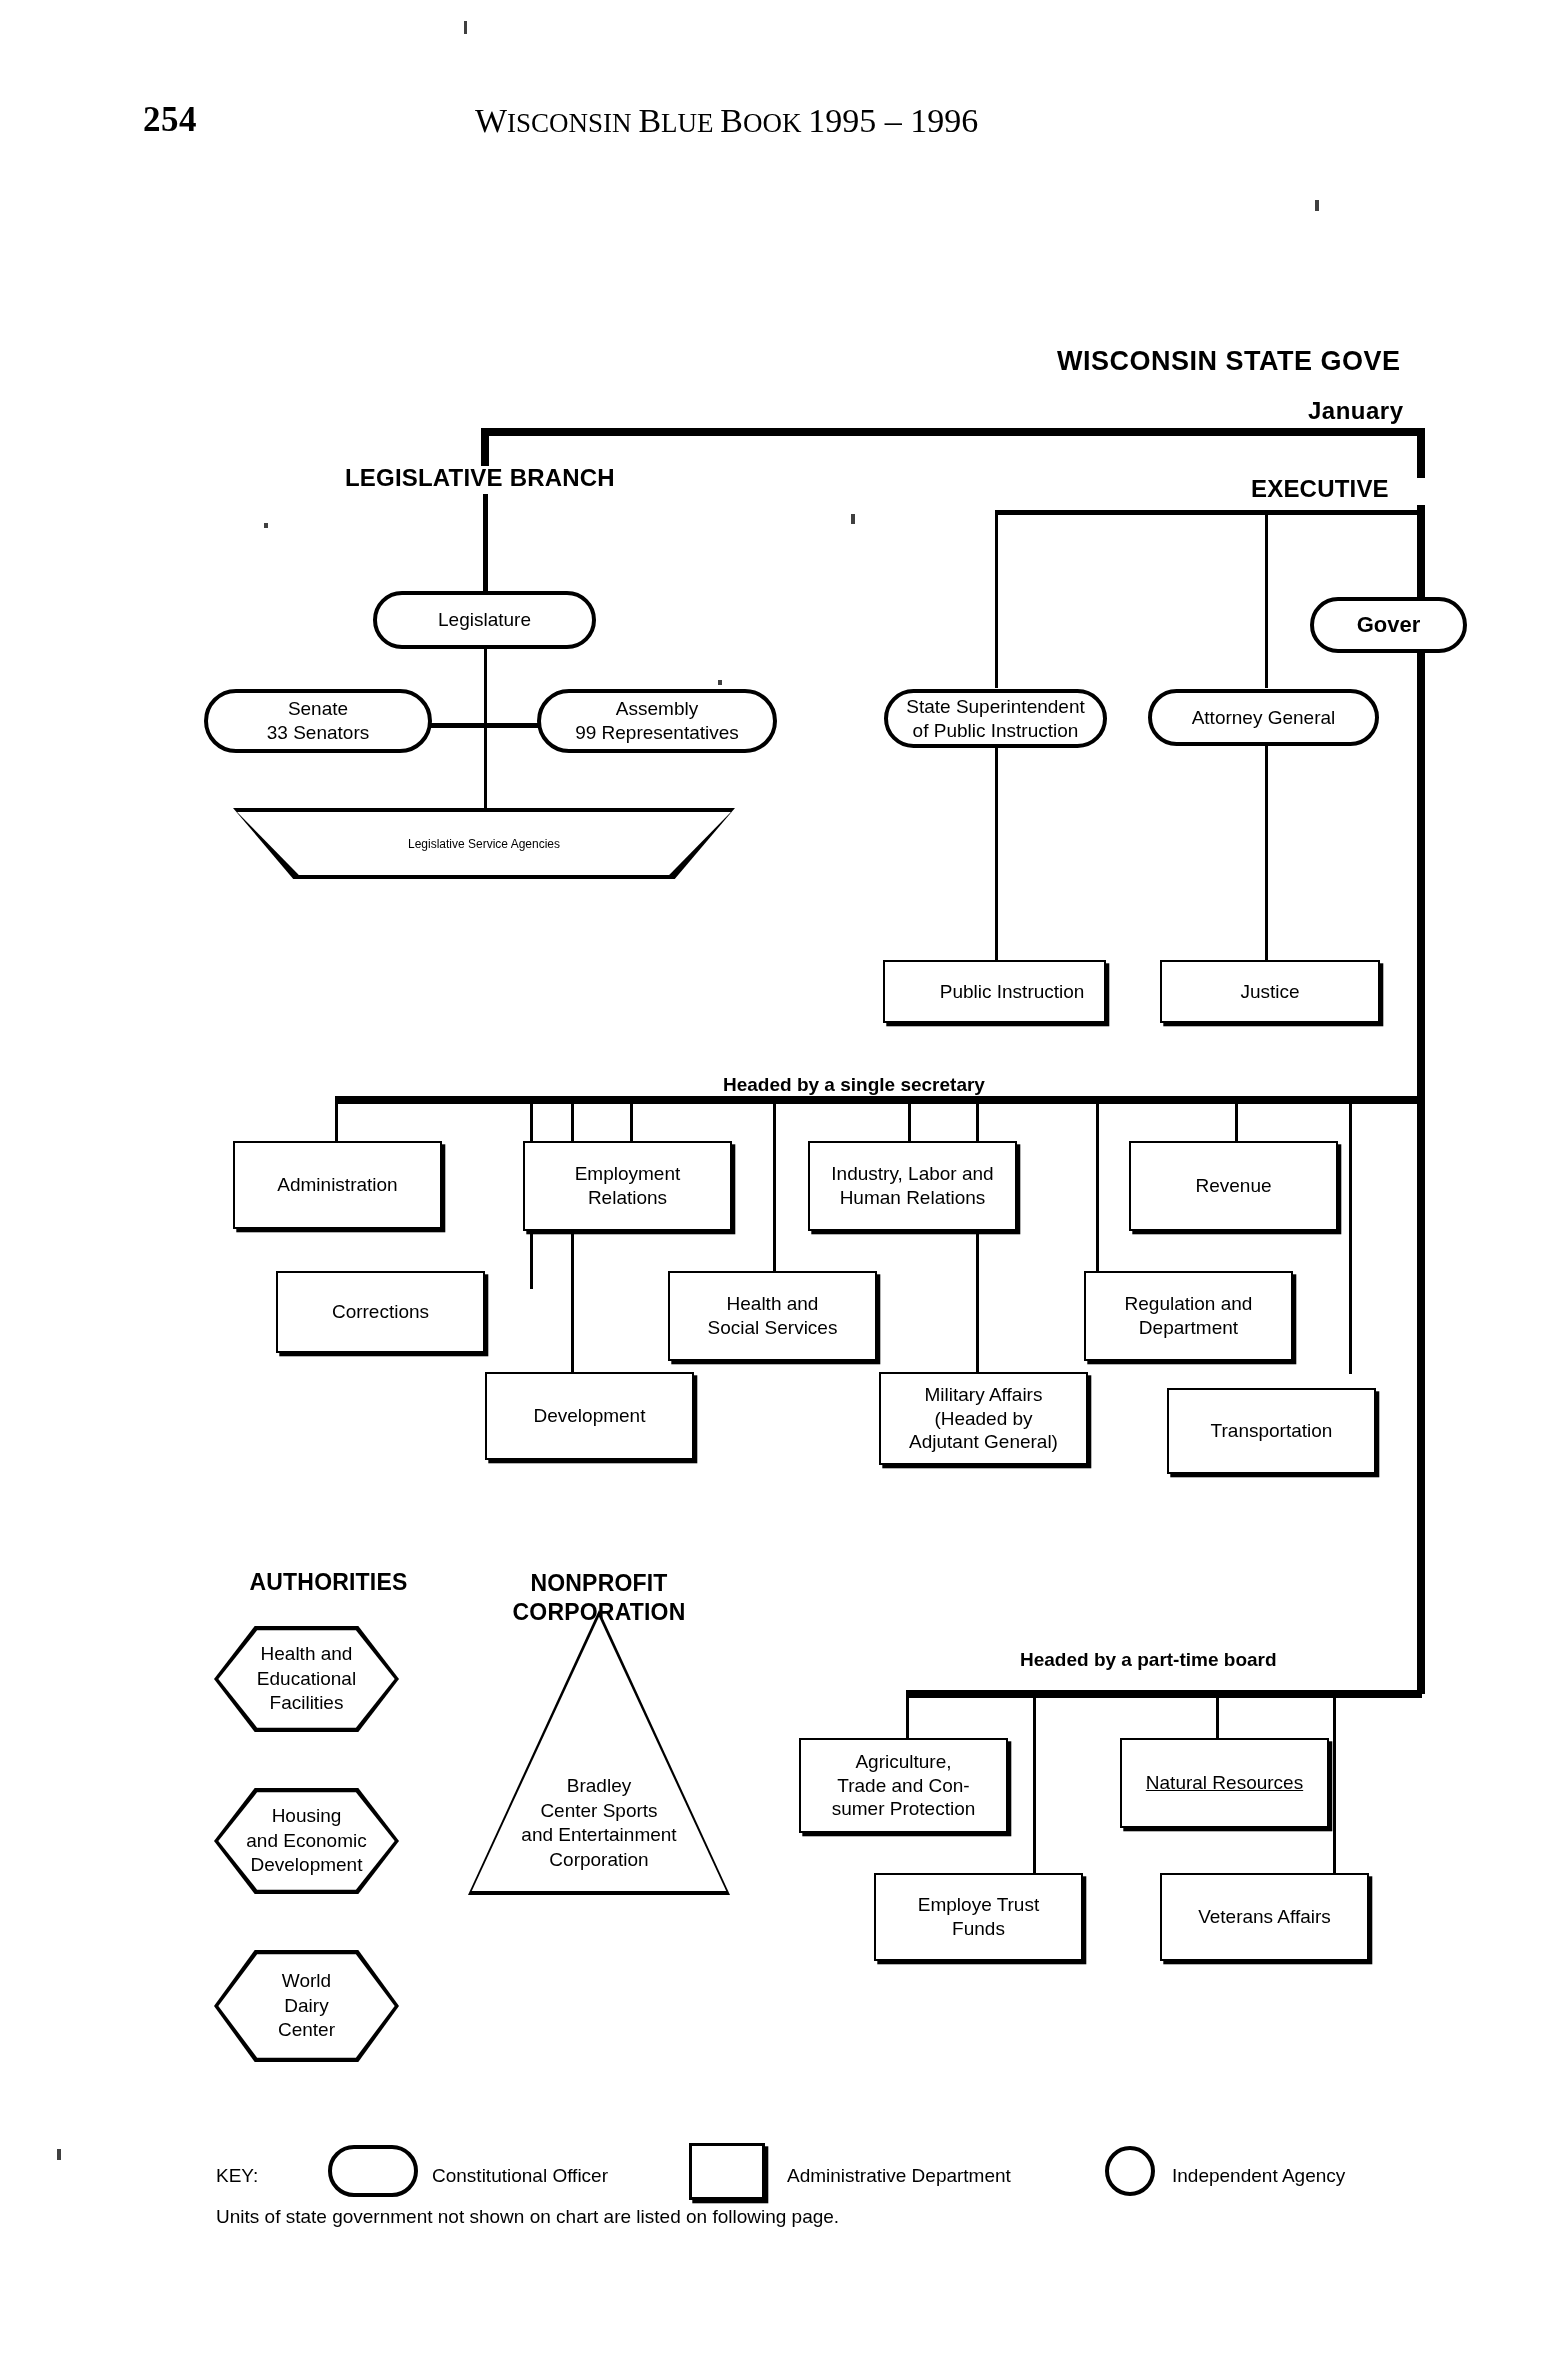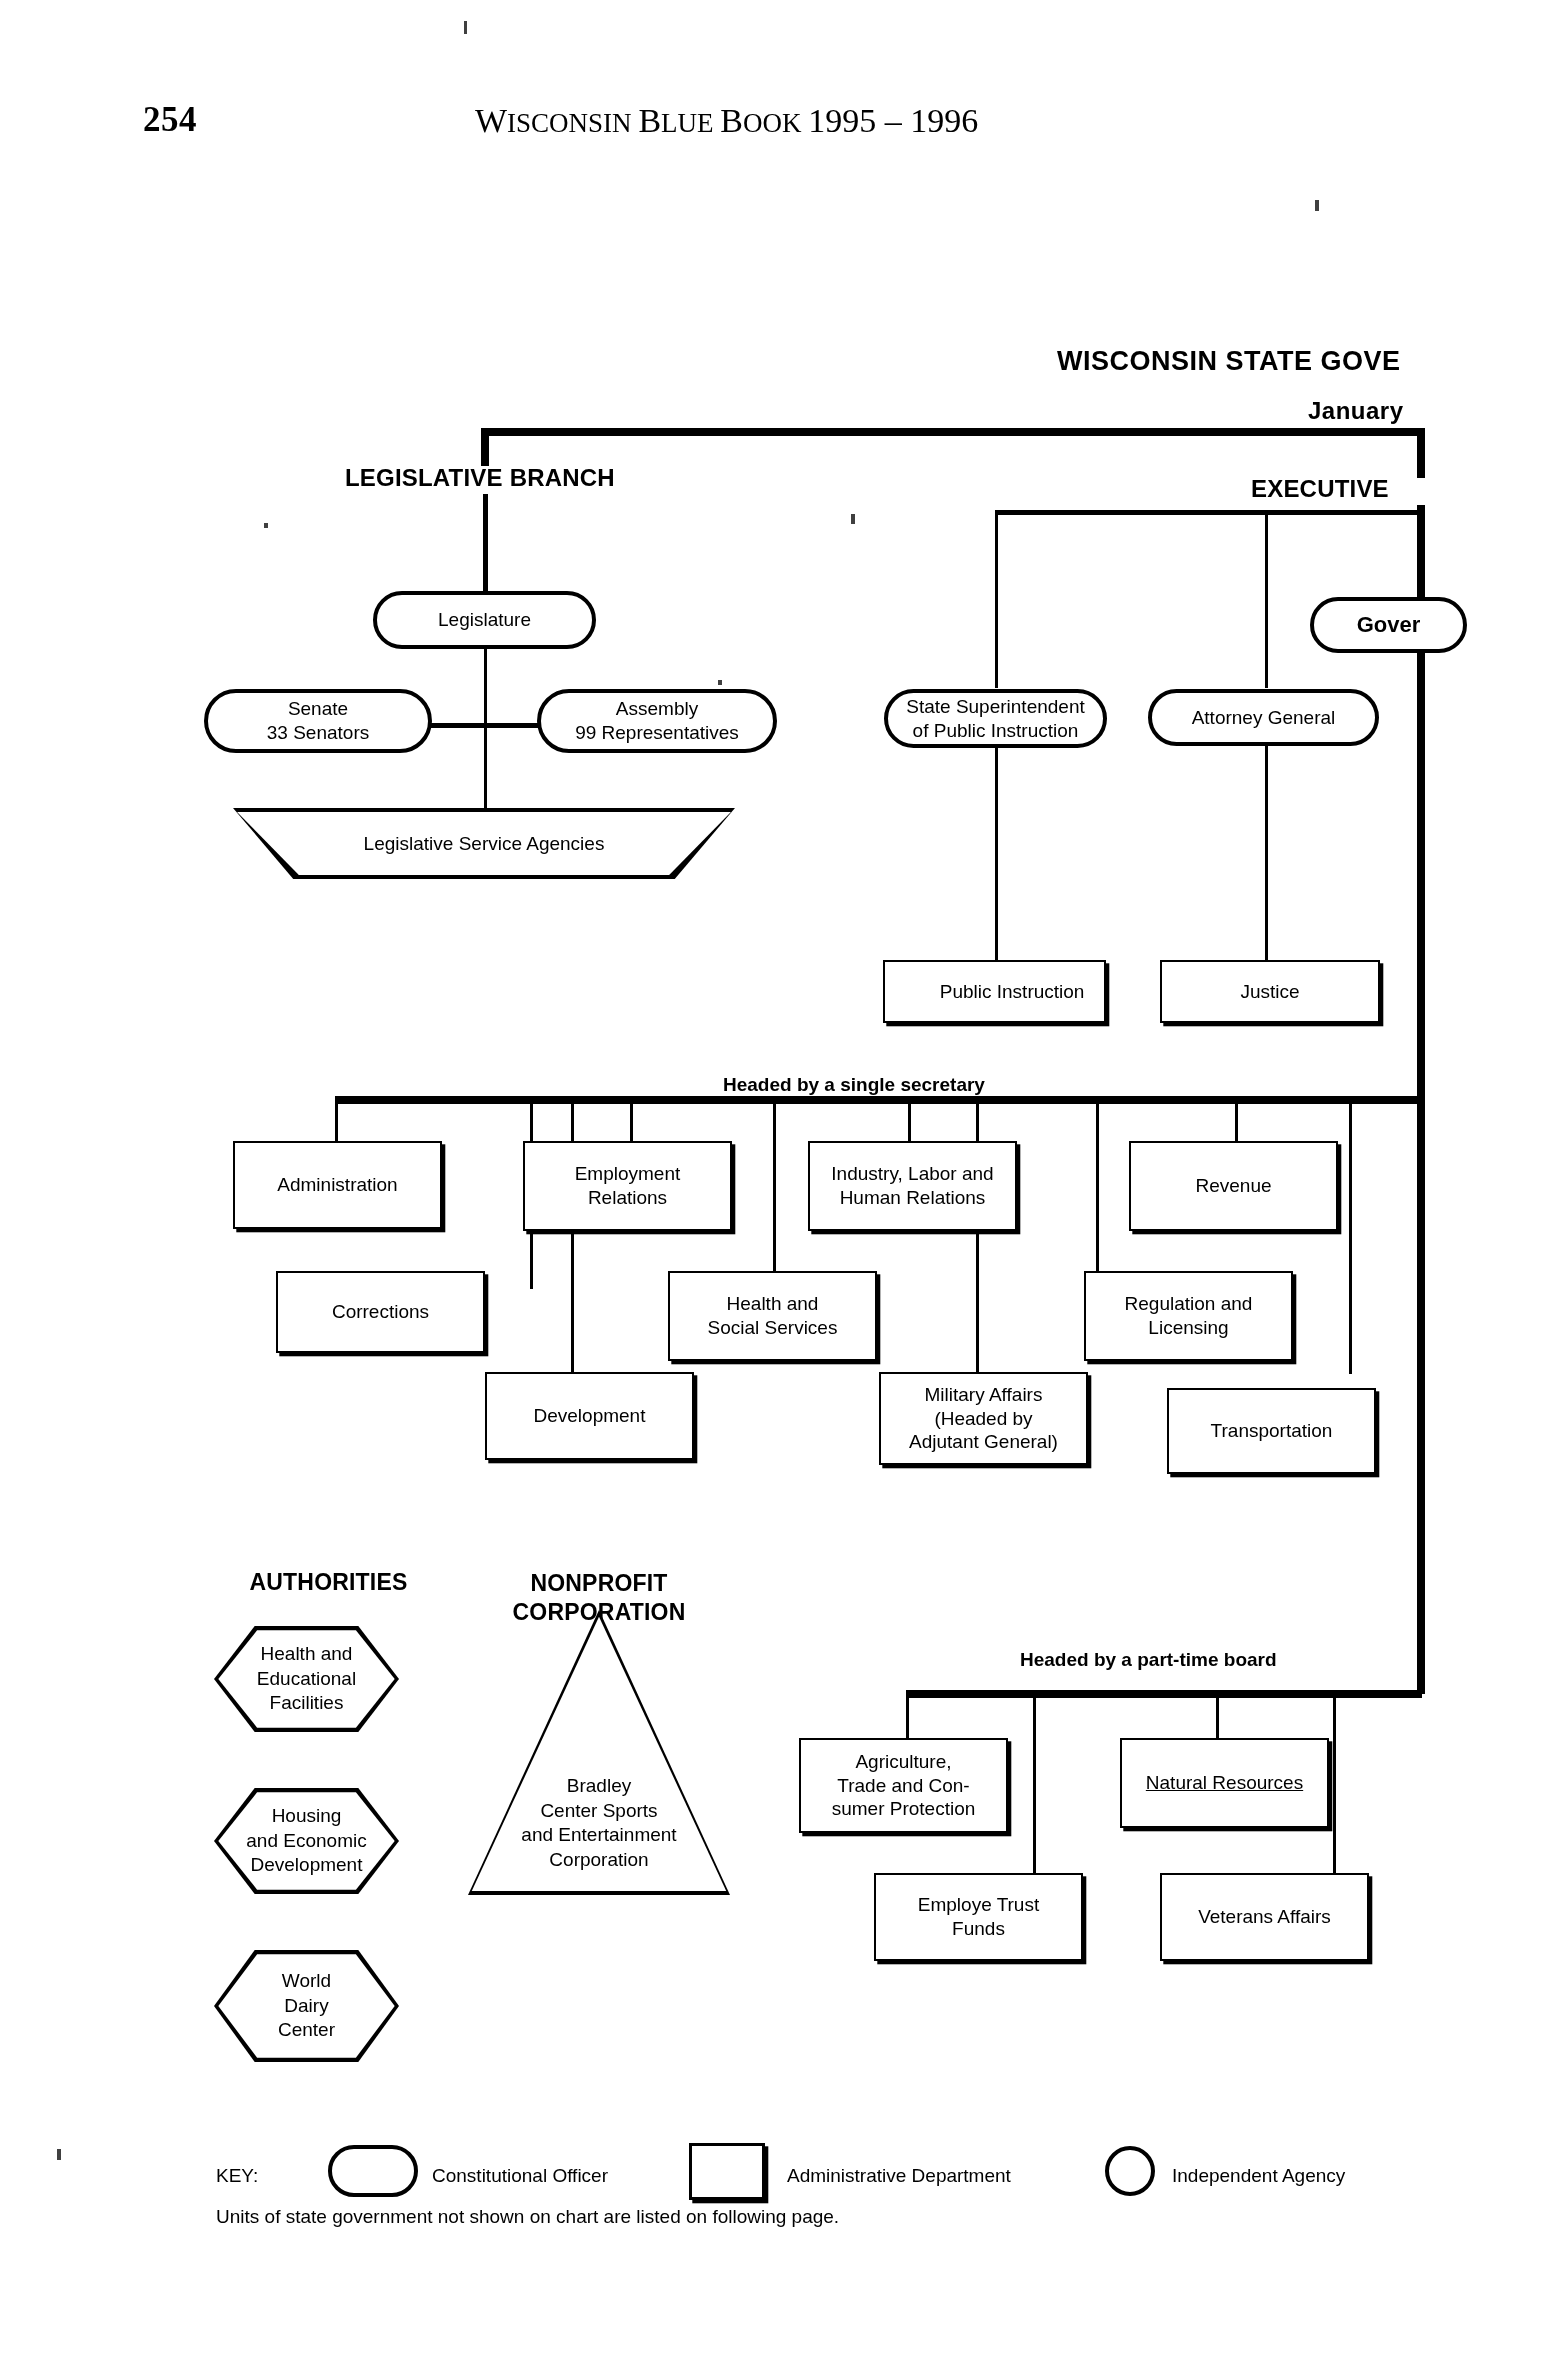--- a/index.html
+++ b/index.html
@@ -136,21 +136,21 @@
   #lsa-inner {
     position: absolute;
     left: 3.8px; top: 3.8px; right: 3.8px; bottom: 3.8px;
     background: #fff;
     clip-path: polygon(0% 0%, 100% 0%, 87.4% 100%, 12.6% 100%);
   }
   #lsa-label {
     position: absolute;
     inset: 0;
     display: flex; align-items: center; justify-content: center;
-    font-size: 19px;
+    font-size: 12px;
   }
 
   
   .hex-wrap { position: absolute; }
   .hex-outer {
     position: absolute; inset: 0; background: #000;
     clip-path: polygon(22% 0%, 78% 0%, 100% 50%, 78% 100%, 22% 100%, 0% 50%);
   }
   .hex-inner {
     position: absolute; left: 4.3px; top: 4.3px; right: 4.3px; bottom: 4.3px;
@@ -344,21 +344,21 @@
   <div class="dept" id="box-health-and-social-services" style="left:668px; top:1271px; width:209px; height:90px;">
     <span>
       <span>Health and</span><br>
       <span>Social Services</span>
     </span>
   </div>
 
   <div class="dept" id="box-regulation-and-licensing" style="left:1084px; top:1271px; width:209px; height:90px;">
     <span>
       <span>Regulation and</span><br>
-      <span>Licensing</span>
+      <span>Department</span>
     </span>
   </div>
 
   <div class="dept" id="box-development" style="left:485px; top:1372px; width:209px; height:88px;">
     <span>Development</span>
   </div>
 
   <div class="dept" id="box-military-affairs" style="left:879px; top:1372px; width:209px; height:93px;">
     <span>
       <span>Military Affairs</span><br>

